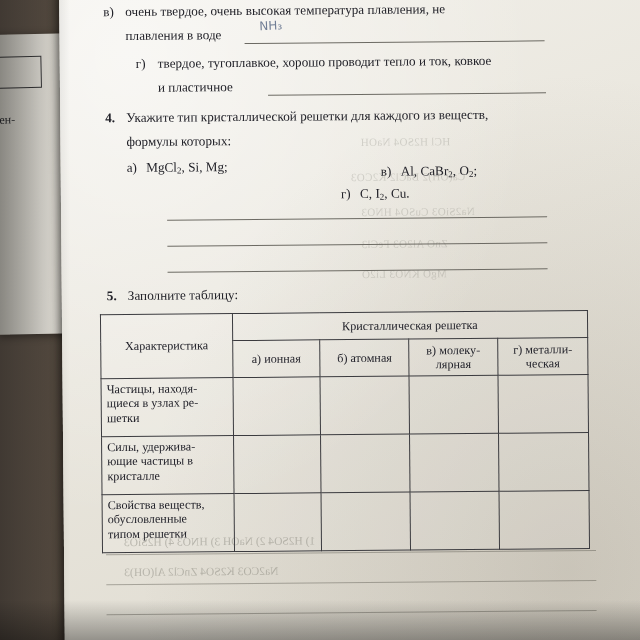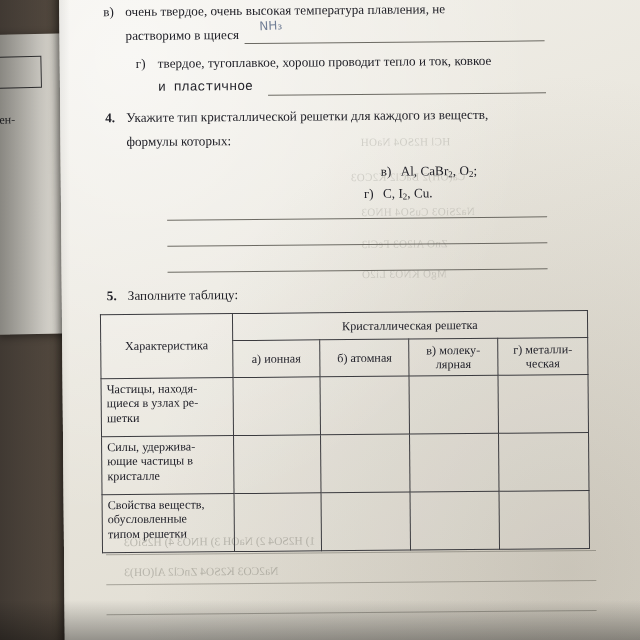--- a/index.html
+++ b/index.html
@@ -187,40 +187,44 @@
     <div class="ghost" style="left:290px; top:185px;">Ca(OH)2  BaCl2  K2CO3</div>
     <div class="ghost" style="left:300px; top:220px;">Na2SiO3  CuSO4  HNO3</div>
     <div class="ghost" style="left:300px; top:252px;">ZnO  Al2O3  FeCl3</div>
     <div class="ghost" style="left:300px; top:282px;">MgO  KNO3  Li2O</div>
 
     <div class="doc">
 
       <div class="line" style="left:44px; top:16px;">в)</div>
       <div class="line" style="left:66px; top:16px;">очень твердое, очень высокая температура плавления, не</div>
 
-      <div class="line" style="left:66px; top:40px;">растворимо в щиеся</div>
+      <div class="line" style="left:66px; top:40px;">плавления в воде</div>
       <div class="rule" style="left:185px; top:56px; width:300px;"></div>
       <div class="hand" style="left:200px; top:32px;">NH₃</div>
 
       <div class="line" style="left:76px; top:68px;">г)</div>
       <div class="line" style="left:98px; top:68px;">твердое, тугоплавкое, хорошо проводит тепло и ток, ковкое</div>
 
-      <div class="line" style="left:98px; top:92px;font-family:Liberation Mono, monospace;">и пластичное</div>
+      <div class="line" style="left:98px; top:92px;">и пластичное</div>
       <div class="rule" style="left:208px; top:108px; width:278px;"></div>
 
       <div class="line bold" style="left:45px; top:122px;">4.</div>
       <div class="line" style="left:66px; top:122px;">Укажите тип кристаллической решетки для каждого из веществ,</div>
       <div class="line" style="left:66px; top:146px;text-align:right;">формулы которых:</div>
 
+      <div class="line" style="left:66px; top:172px;">
+        <span>а)</span>
+        <span style="margin-left:6px;">MgCl<sub>2</sub>, Si, Mg;</span>
+      </div>
 
       <div class="line" style="left:280px; top:178px;margin-left:40px;">
         <span>в)</span>
         <span style="margin-left:6px;">Al, CaBr<sub>2</sub>, O<sub>2</sub>;</span>
       </div>
-      <div class="line" style="left:280px; top:200px;margin-left:23px;">
+      <div class="line" style="left:280px; top:200px;">
         <span>г)</span>
         <span style="margin-left:6px;">C, I<sub>2</sub>, Cu.</span>
       </div>
 
       <div class="rule" style="left:106px; top:232px; width:380px;"></div>
       <div class="rule" style="left:106px; top:258px; width:380px;"></div>
       <div class="rule" style="left:106px; top:284px; width:380px;"></div>
 
       <div class="line bold" style="left:45px; top:300px;">5.</div>
       <div class="line" style="left:66px; top:300px;">Заполните таблицу:</div>

